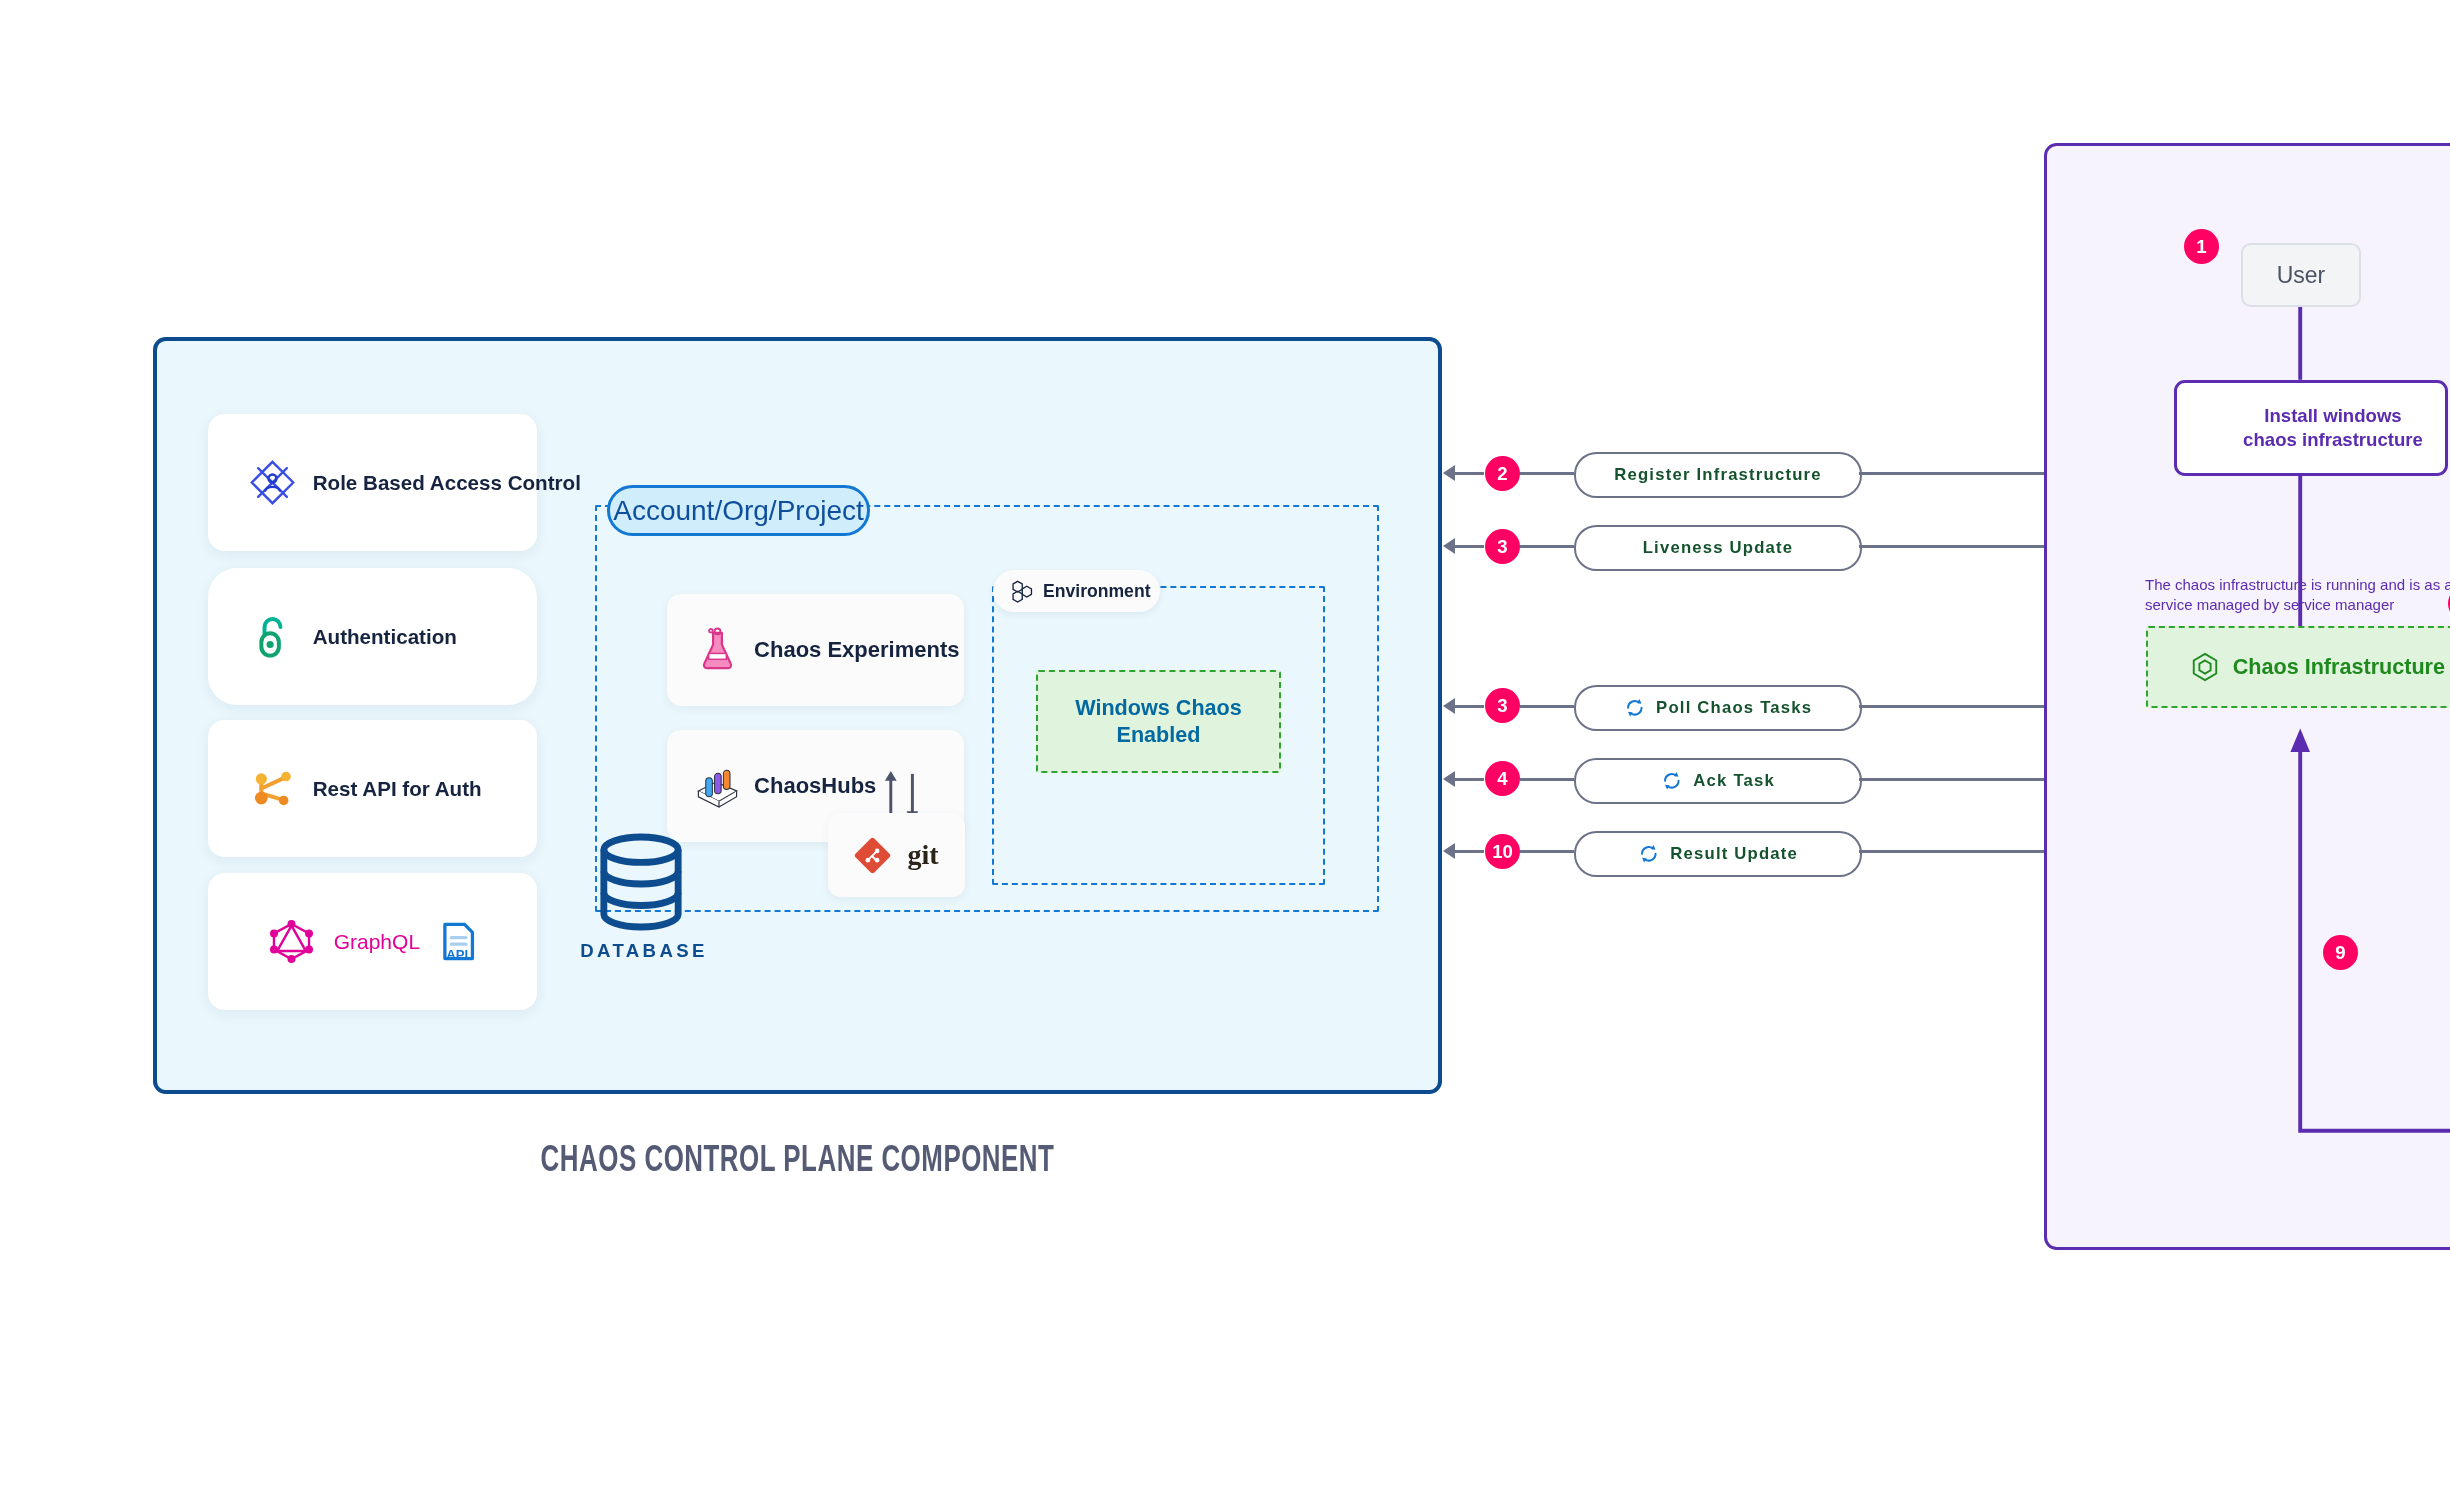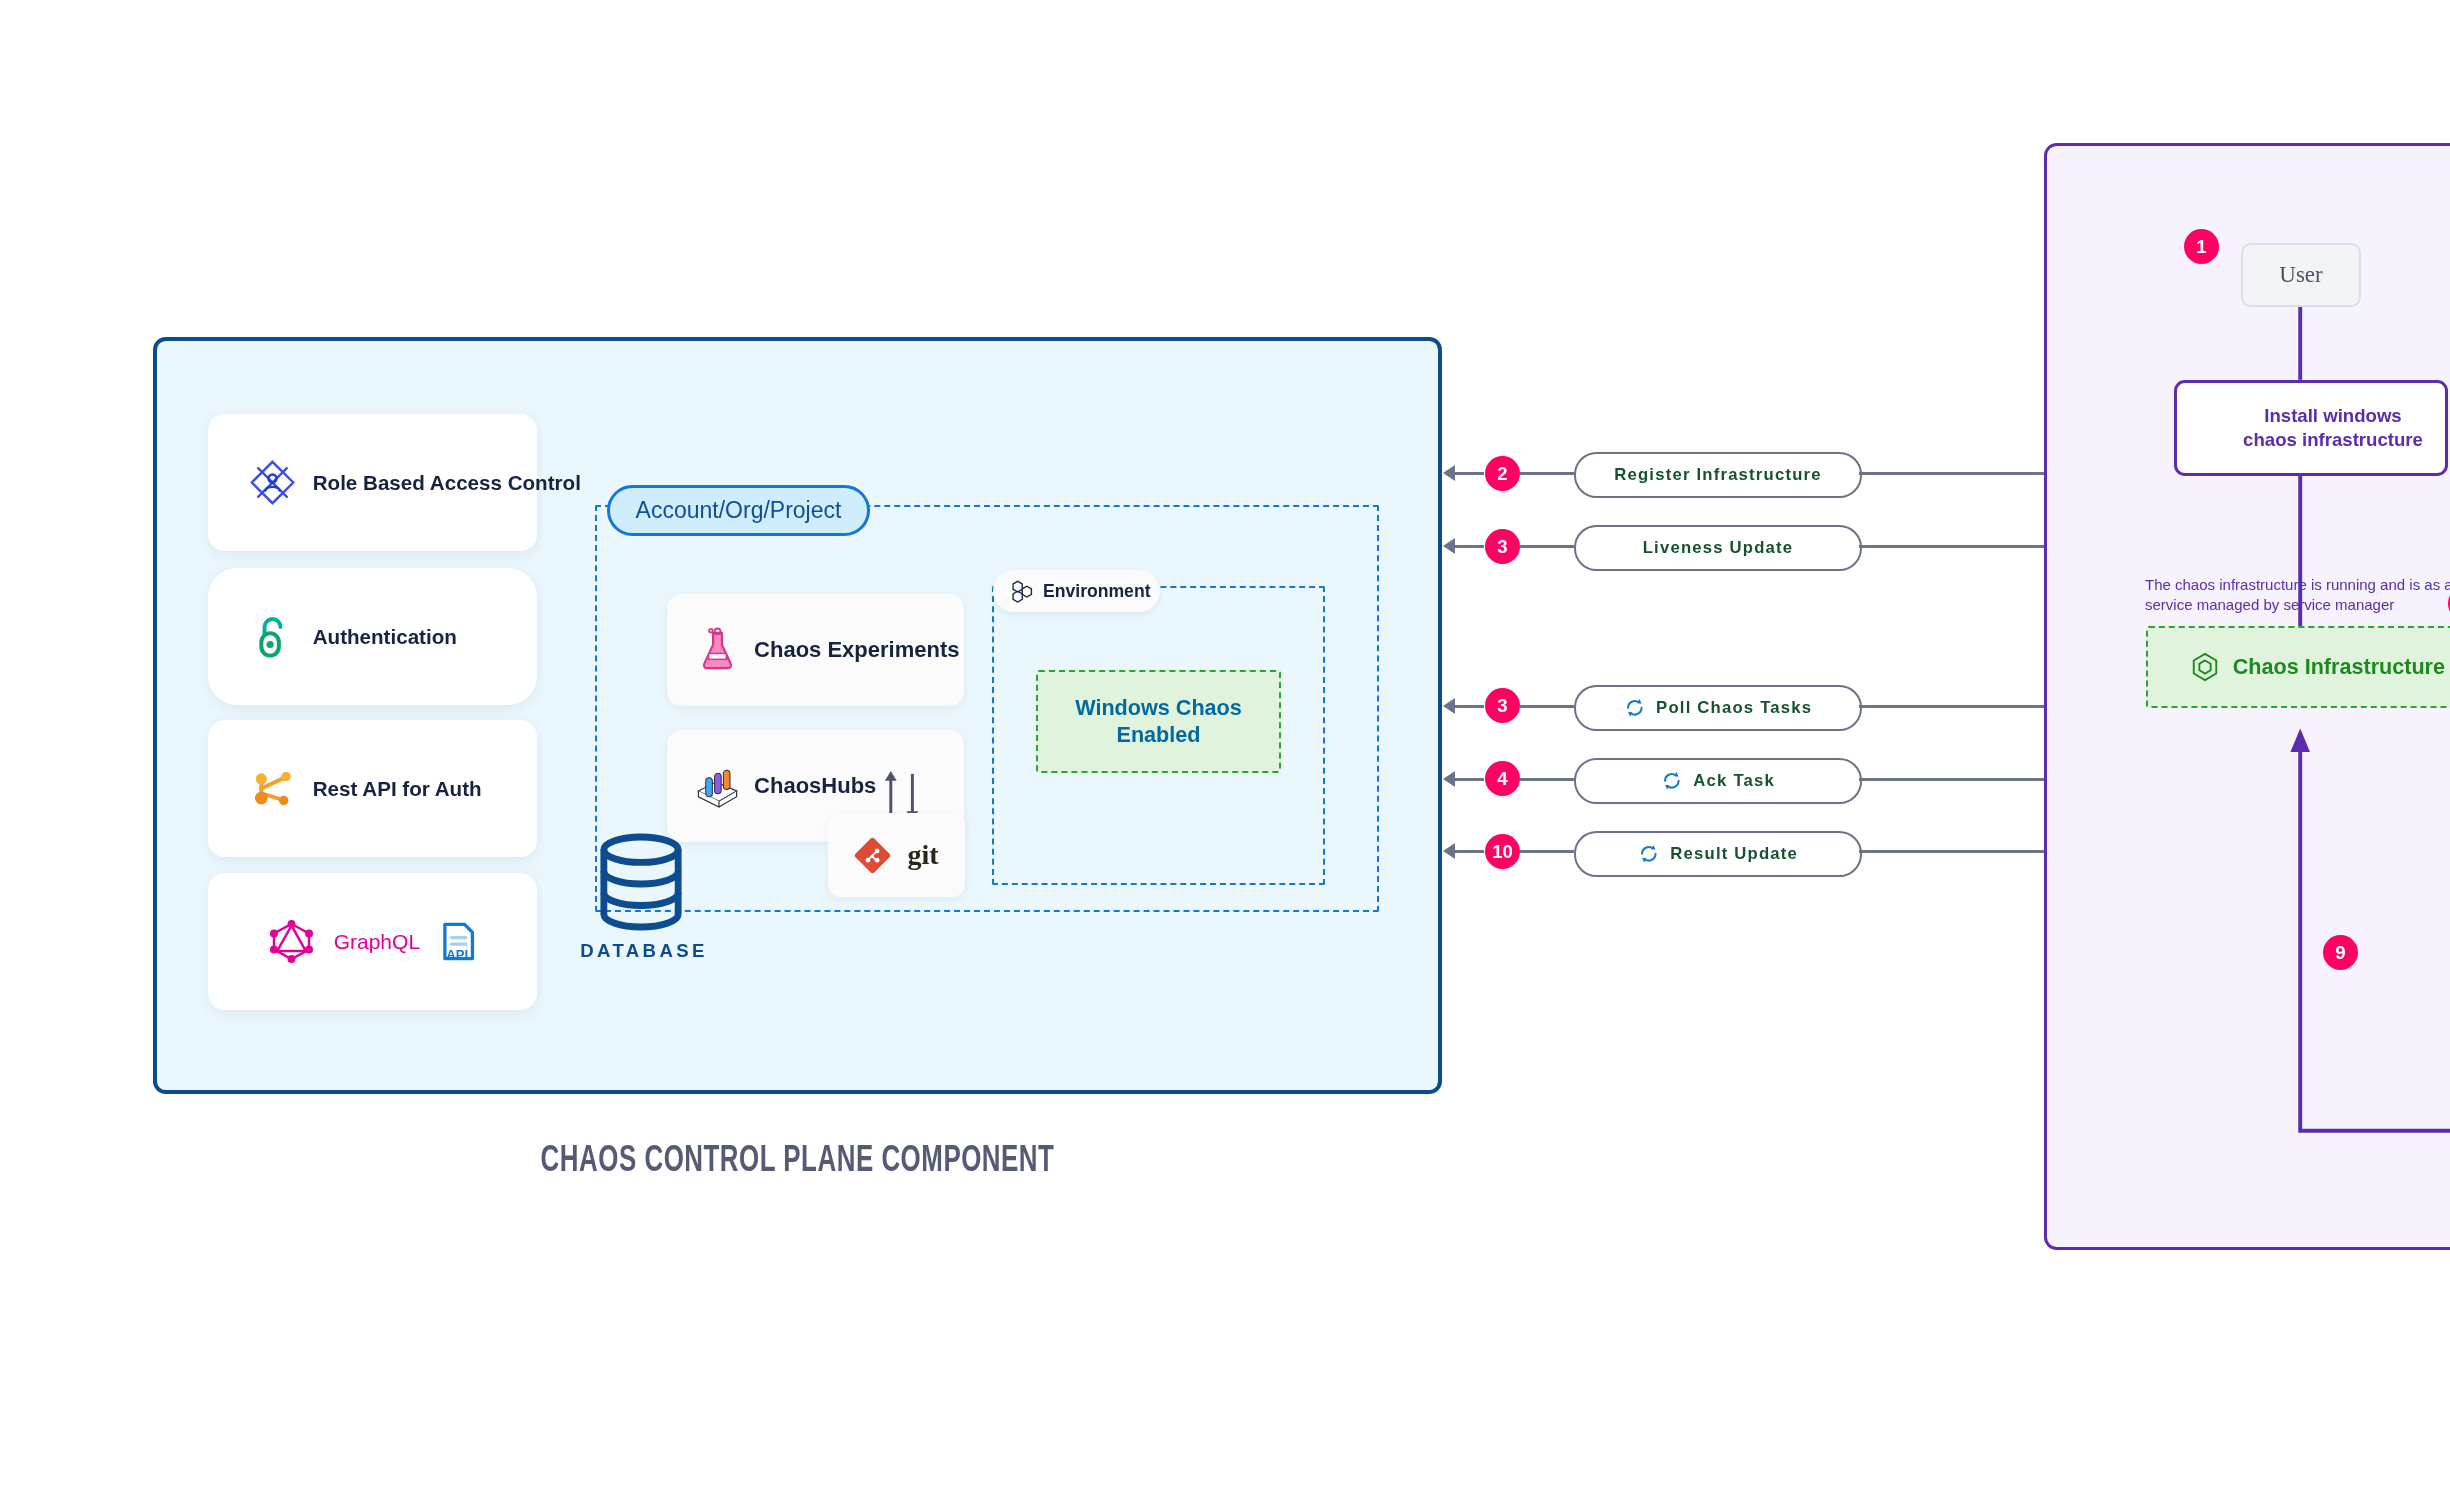--- a/index.html
+++ b/index.html
@@ -41,21 +41,21 @@
 
   
   #aop-region{
     left:595px; top:505px; width:784px; height:407px;
     border:2.9px dashed #1278D4; border-radius:2px; background:transparent;
   }
   #aop-pill{
     left:607px; top:485px; width:263px; height:51px;
     background:#CFEDFB; border:3.4px solid #1278D4; border-radius:28px;
     display:flex;align-items:center;justify-content:center;
-    font-size:23px; color:#0F4E9C; font-weight:400;
+    font-size:28px; color:#0F4E9C; font-weight:400;
   }
 
   
   .inner-card{
     left:667px; width:297px; height:112px; background:#FBFBFC;
     border-radius:14.7px; box-shadow:0 2.9px 9.8px rgba(25,60,110,.06);
     display:flex;align-items:center;gap:12.7px;padding-left:27.4px;
   }
   #card-chaos-experiments{top:594px;}
   #card-chaoshubs{top:730px;}
@@ -121,21 +121,21 @@
   #execution-plane-title{
     left:2044px; top:1310px; width:1598px; text-align:center;
     font-size:36px; font-weight:700; letter-spacing:0.7px; color:#555B74;
     transform:scaleX(.72); transform-origin:center top;
   }
 
   #user-box{
     left:2241px; top:243px; width:120px; height:64px;
     background:#F2F4F6; border:2px solid #DCE0E6; border-radius:9.8px;
     display:flex;align-items:center;justify-content:center;
-    font-size:23px; color:#4C5363;font-family:Liberation Serif, serif;
+    font-size:23px; color:#4C5363;
   }
   #badge-1{left:2184px; top:229px;}
 
   #install-box{
     left:2174px; top:380px; width:274px; height:96px;
     background:#fff; border:3.9px solid #5B2CB0; border-radius:10.8px;
     display:flex;align-items:center;justify-content:center;text-align:center;
     color:#5B2CB0; font-size:18.6px; font-weight:700; line-height:1.3;padding-left:44px;
   }
 

